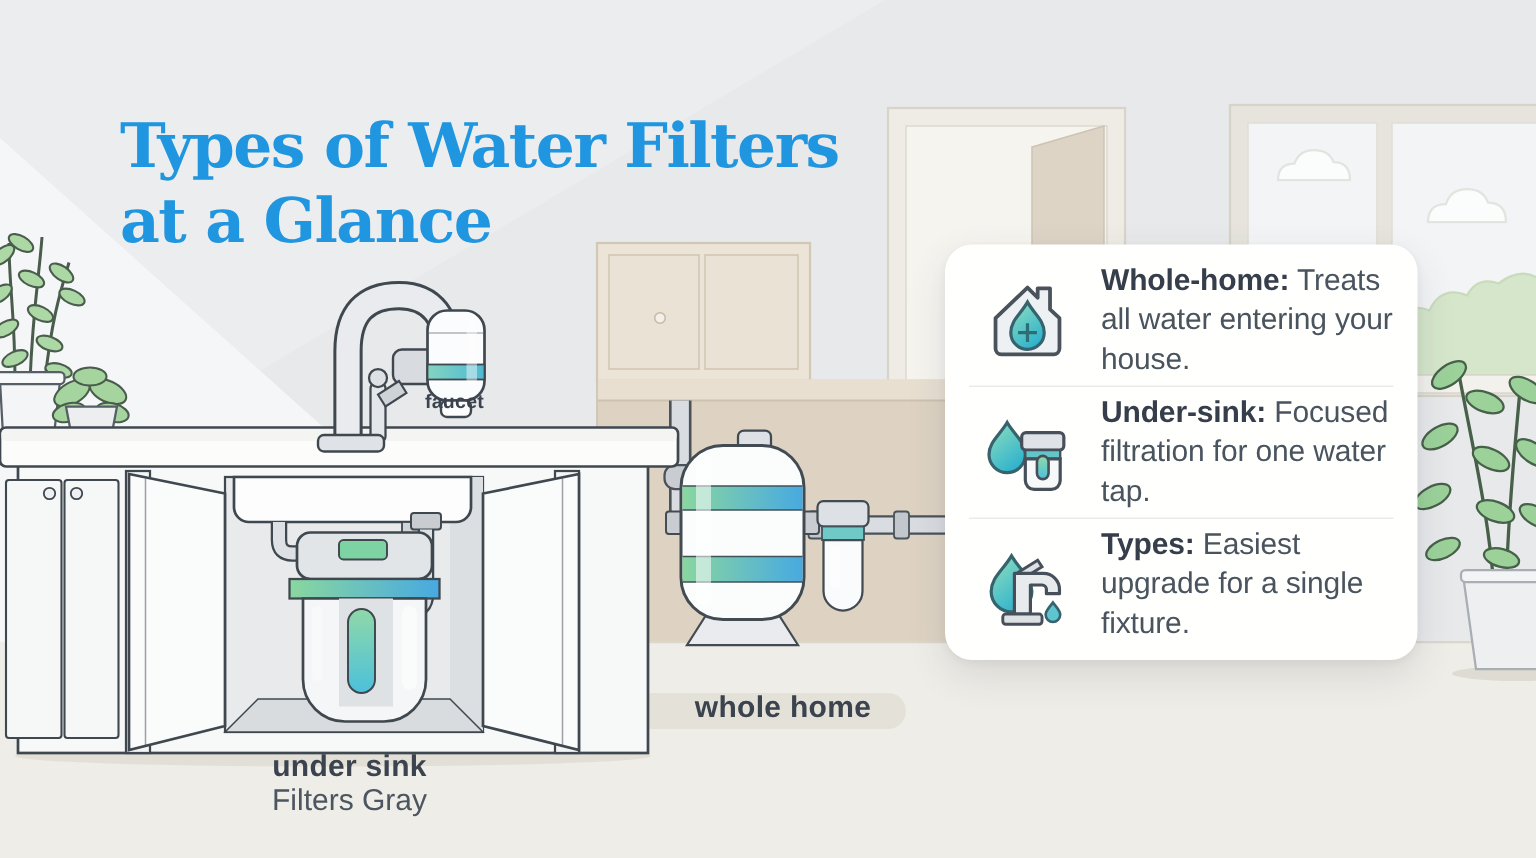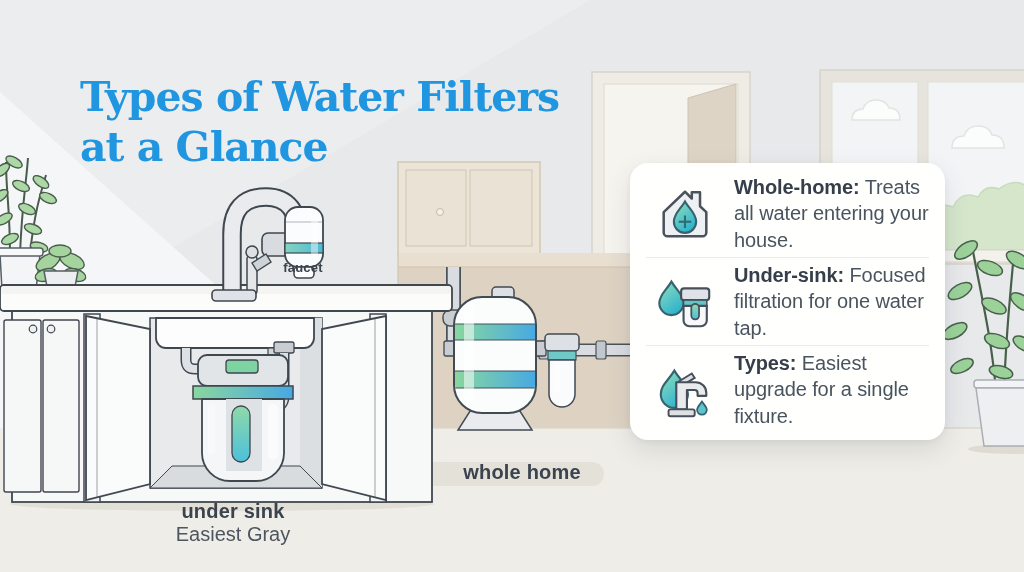--- a/index.html
+++ b/index.html
@@ -241,21 +241,21 @@
   </svg>
 
   <h1 id="title">
     <div>Types of Water Filters</div>
     <div>at a Glance</div>
   </h1>
 
   <div class="scene-label" style="left:303px;top:260px;">faucet</div>
   <div class="scene-label" style="left:522px;top:437px;font-size:20px;margin-top:24px;">whole home</div>
   <div class="scene-label" style="left:233px;top:500px;font-size:20px;text-align:center;">under sink</div>
-  <div class="scene-sublabel" style="left:233px;top:523px;">Easiest Gray</div>
+  <div class="scene-sublabel" style="left:233px;top:523px;">Filters Gray</div>
 
   <div id="card">
 
     <div class="card-row">
       <div class="card-icon">
         <svg width="62" height="62" viewBox="0 0 64 64">
           <path d="M10,30 L32,9 L39,16 L39,9.5 L47.5,9.5 L47.5,24 L54,30 L54,51 a4,4 0 0 1 -4,4 H14 a4,4 0 0 1 -4,-4 Z" fill="#eef1f4" stroke="#4a525c" stroke-width="2.6" stroke-linejoin="round"></path>
           <path d="M32,19 C36.5,27 43.5,31.5 43.5,40 a11.5,11.5 0 0 1 -23,0 C20.5,31.5 27.5,27 32,19 Z" fill="url(#gDrop)" stroke="#37636e" stroke-width="2.2"></path>
           <line x1="25.5" y1="40" x2="38.5" y2="40" stroke="#2f6d74" stroke-width="2.2"></line>
           <line x1="32" y1="33.5" x2="32" y2="46.5" stroke="#2f6d74" stroke-width="2.2"></line>

